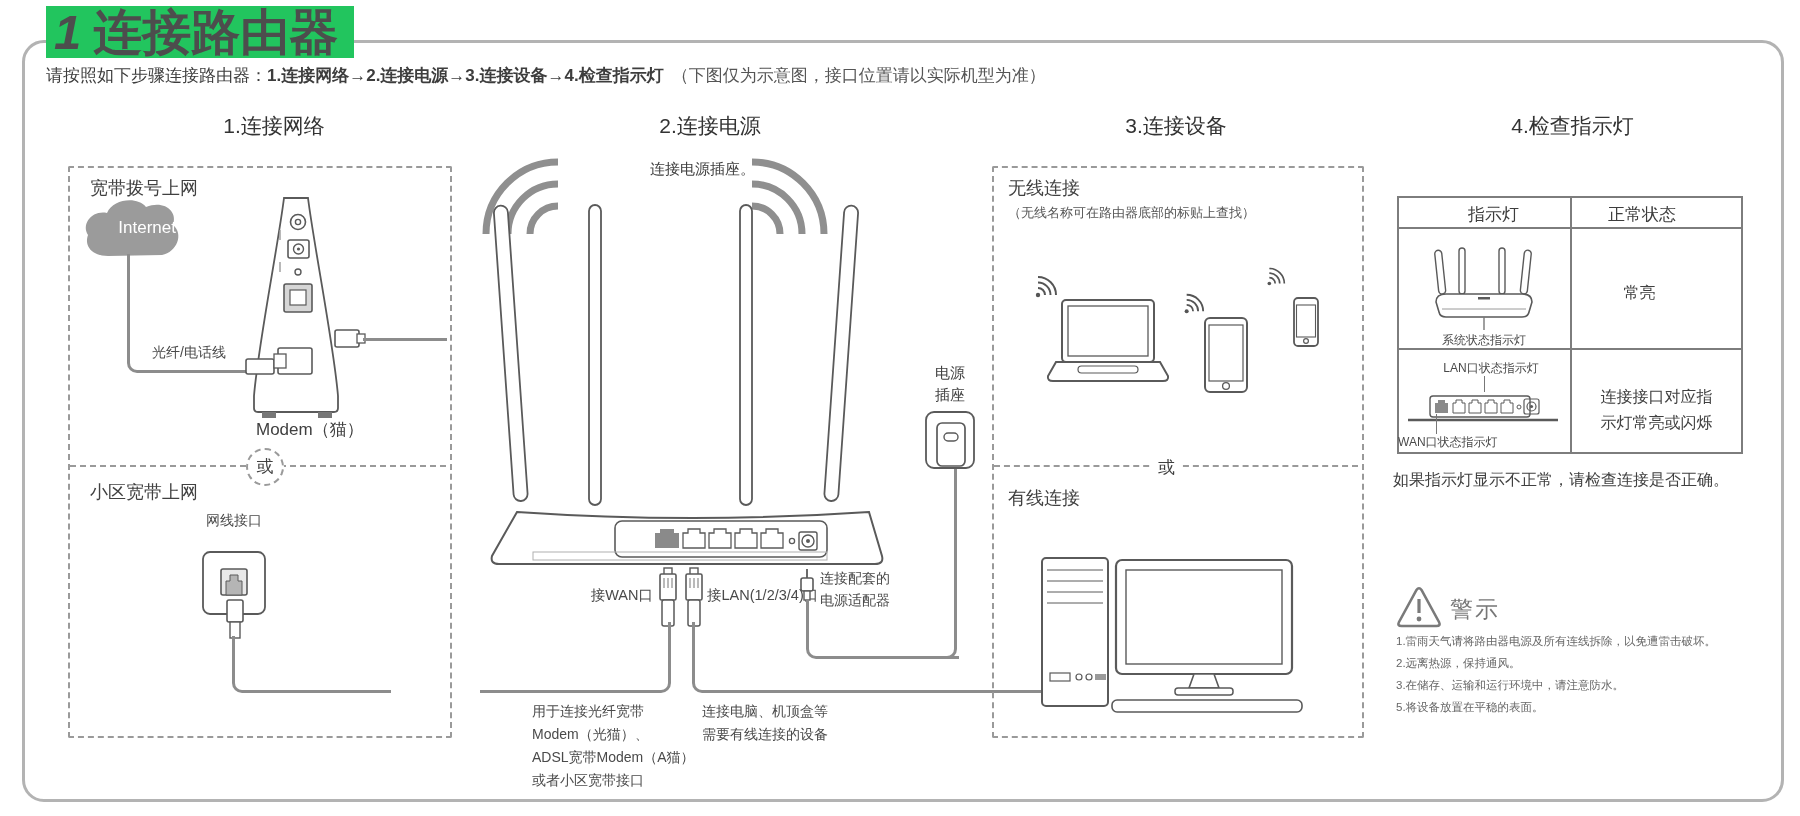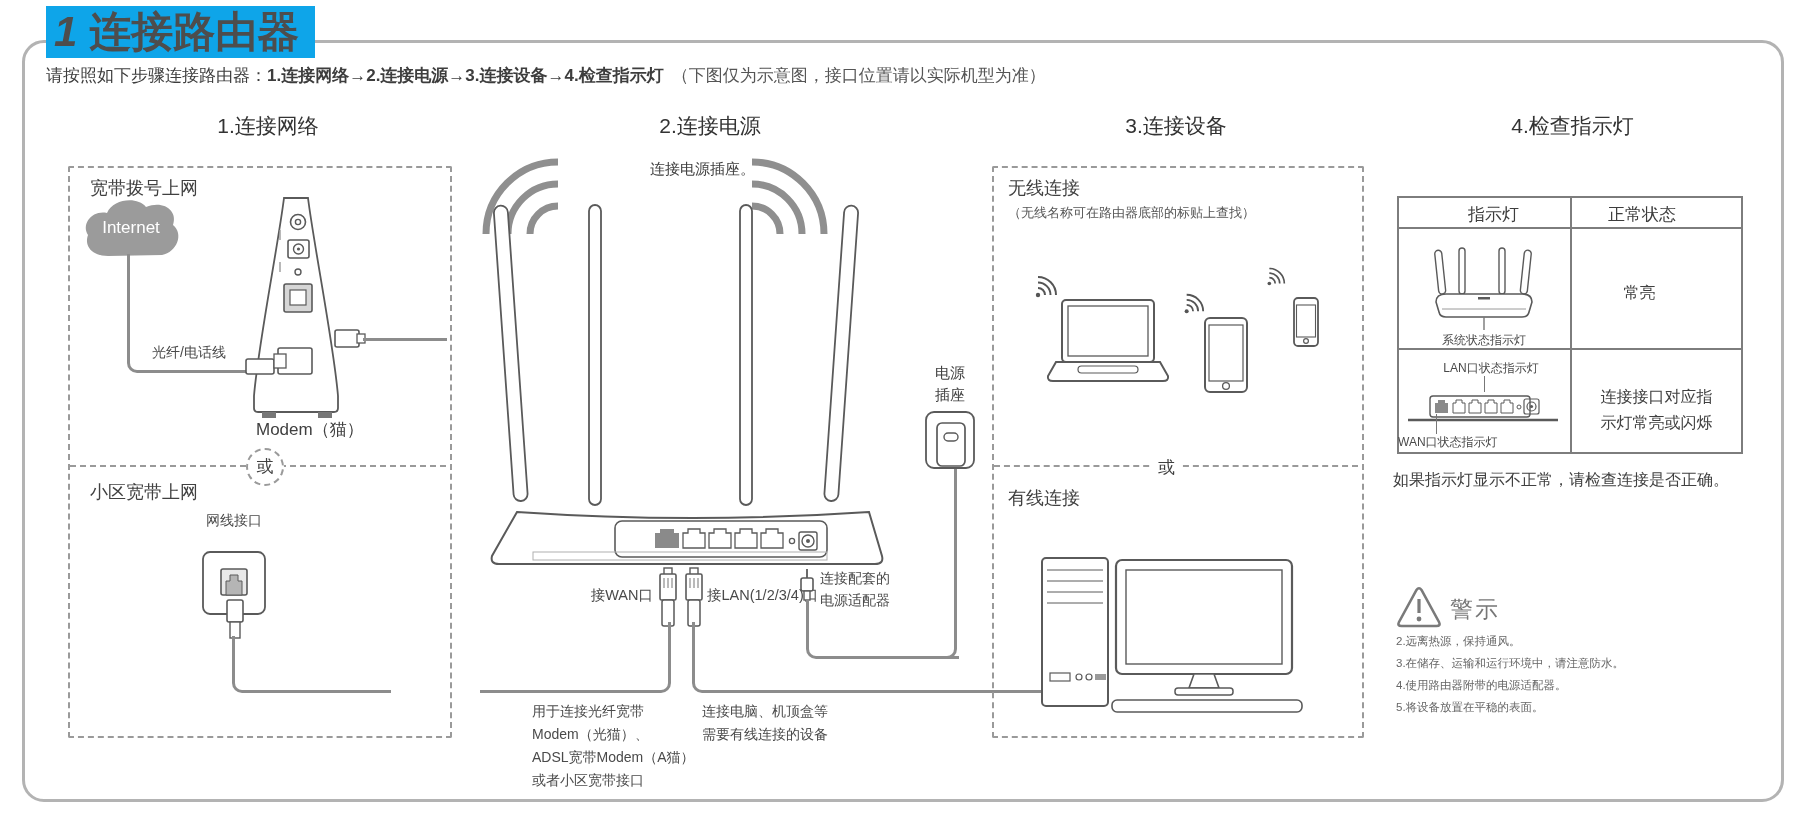--- a/index.html
+++ b/index.html
@@ -1,37 +1,37 @@
 <!DOCTYPE html>
 <html><head>
 <meta charset="utf-8">
 <style>
   html,body{margin:0;padding:0;background:#fff;}
   body{font-family:"Liberation Sans","DejaVu Sans",sans-serif;color:#404040;}
   .page{position:relative;width:1800px;height:816px;background:#fff;overflow:hidden;}
   .frame{position:absolute;left:22px;top:40px;width:1756px;height:756px;border:3px solid #b3b3b3;border-radius:22px;}
-  .title{position:absolute;left:46px;top:6px;background:#0ea5e9;padding:0 16px 0 8px;font-size:42px;font-weight:bold;color:#4d4d4d;line-height:52px;white-space:nowrap;}
+  .title{position:absolute;left:46px;top:6px;background:#22c55e;padding:0 16px 0 8px;font-size:49px;font-weight:bold;color:#4d4d4d;line-height:52px;white-space:nowrap;}
   .title .num{font-style:italic;margin-right:12px;}
   .intro{position:absolute;left:46px;top:64px;font-size:17px;color:#3d3d3d;white-space:nowrap;}
   .intro .steps{font-weight:bold;}
   .intro .note{color:#555;margin-left:8px;}
   .sec-head{position:absolute;font-size:21px;color:#333;text-align:center;white-space:nowrap;}
   .dashbox{position:absolute;border:2px dashed #9a9a9a;border-radius:2px;}
   .dashline{position:absolute;border-top:2px dashed #9a9a9a;}
   .orcircle{position:absolute;width:34px;height:34px;border:2px dashed #9a9a9a;border-radius:50%;background:#fff;text-align:center;line-height:34px;font-size:17px;color:#404040;}
   .ortext{position:absolute;background:#fff;padding:0 6px;font-size:17px;color:#404040;}
   .lbl18{position:absolute;font-size:18px;color:#404040;white-space:nowrap;}
   .lbl17{position:absolute;font-size:17px;color:#404040;white-space:nowrap;}
   .lbl15{position:absolute;font-size:15px;color:#404040;white-space:nowrap;}
   .lbl14{position:absolute;font-size:14px;color:#4a4a4a;white-space:nowrap;}
   .lbl13{position:absolute;font-size:13px;color:#555;white-space:nowrap;}
   .lbl12{position:absolute;font-size:12px;color:#4a4a4a;white-space:nowrap;text-align:center;}
   .note-block{position:absolute;font-size:14px;color:#4a4a4a;line-height:23px;white-space:nowrap;}
   .note-block span{display:block;}
-  .cloudtext{position:absolute;color:#fff;font-size:17px;text-align:center;}
+  .cloudtext{position:absolute;color:#fff;font-size:17px;text-align:right;}
   
   .cab-dl{position:absolute;border-left:3px solid #8c8c8c;border-bottom:3px solid #8c8c8c;border-bottom-left-radius:10px;}
   .cab-dr{position:absolute;border-right:3px solid #8c8c8c;border-bottom:3px solid #8c8c8c;border-bottom-right-radius:10px;}
   .cab-h{position:absolute;border-top:3px solid #8c8c8c;}
   .leader{position:absolute;border-left:1.5px solid #777;}
   
   .t-outer{position:absolute;border:2px solid #7d7d7d;box-sizing:border-box;}
   .t-vline{position:absolute;border-left:2px solid #7d7d7d;}
   .t-hline{position:absolute;border-top:2px solid #7d7d7d;}
   .t-head{position:absolute;font-size:17px;color:#3d3d3d;text-align:center;}
@@ -49,21 +49,21 @@
   <div class="frame"></div>
 
   <div class="title">
     <span class="num">1</span><span>连接路由器</span>
   </div>
 
   <div class="intro">
     <span>请按照如下步骤连接路由器：</span><span class="steps">1.连接网络→2.连接电源→3.连接设备→4.检查指示灯</span><span class="note">（下图仅为示意图，接口位置请以实际机型为准）</span>
   </div>
 
-  <div class="sec-head" style="left:78px;top:112px;width:380px;">1.连接网络</div>
+  <div class="sec-head" style="left:84px;top:112px;width:380px;">1.连接网络</div>
   <div class="sec-head" style="left:560px;top:112px;width:300px;">2.连接电源</div>
   <div class="sec-head" style="left:992px;top:112px;width:368px;">3.连接设备</div>
   <div class="sec-head" style="left:1400px;top:112px;width:345px;">4.检查指示灯</div>
 
   <div class="dashbox" style="left:68px;top:166px;width:380px;height:568px;"></div>
   <div class="lbl18" style="left:90px;top:176px;">宽带拨号上网</div>
 
   <svg style="left:80px;top:194px;" width="102" height="68" viewBox="0 0 102 68">
     <path d="M28,62 C12,62 4,52 8,41 C1,30 12,16 27,19 C33,5 57,2 66,13 C84,6 98,17 93,31 C104,40 97,58 82,61 Z" fill="#9b9b9b" stroke="none"></path>
   </svg>
@@ -308,19 +308,19 @@
 
   <div class="lbl15" style="left:1393px;top:470px;font-size:16px;">如果指示灯显示不正常，请检查连接是否正确。</div>
 
   <svg style="left:1396px;top:586px;" width="46" height="44" viewBox="0 0 46 44">
     <path d="M20.5,4 Q23,0.5 25.5,4 L43,36 Q45,40 40.5,40 L5.5,40 Q1,40 3,36 Z" fill="none" stroke="#7a7a7a" stroke-width="2.6"></path>
     <line x1="23" y1="13" x2="23" y2="27" stroke="#7a7a7a" stroke-width="3.2"></line>
     <circle cx="23" cy="33" r="2.4" fill="#7a7a7a"></circle>
   </svg>
   <div class="warn-title" style="left:1450px;top:594px;">警示</div>
   <div class="warn-list" style="left:1396px;top:630px;">
+    <span>1.雷雨天气请将路由器电源及所有连线拆除，以免遭雷击破坏。</span>
     <span>2.远离热源，保持通风。</span>
     <span>3.在储存、运输和运行环境中，请注意防水。</span>
-    <span>4.使用路由器附带的电源适配器。</span>
     <span>5.将设备放置在平稳的表面。</span>
   </div>
 
 </div>
 
 </body></html>

